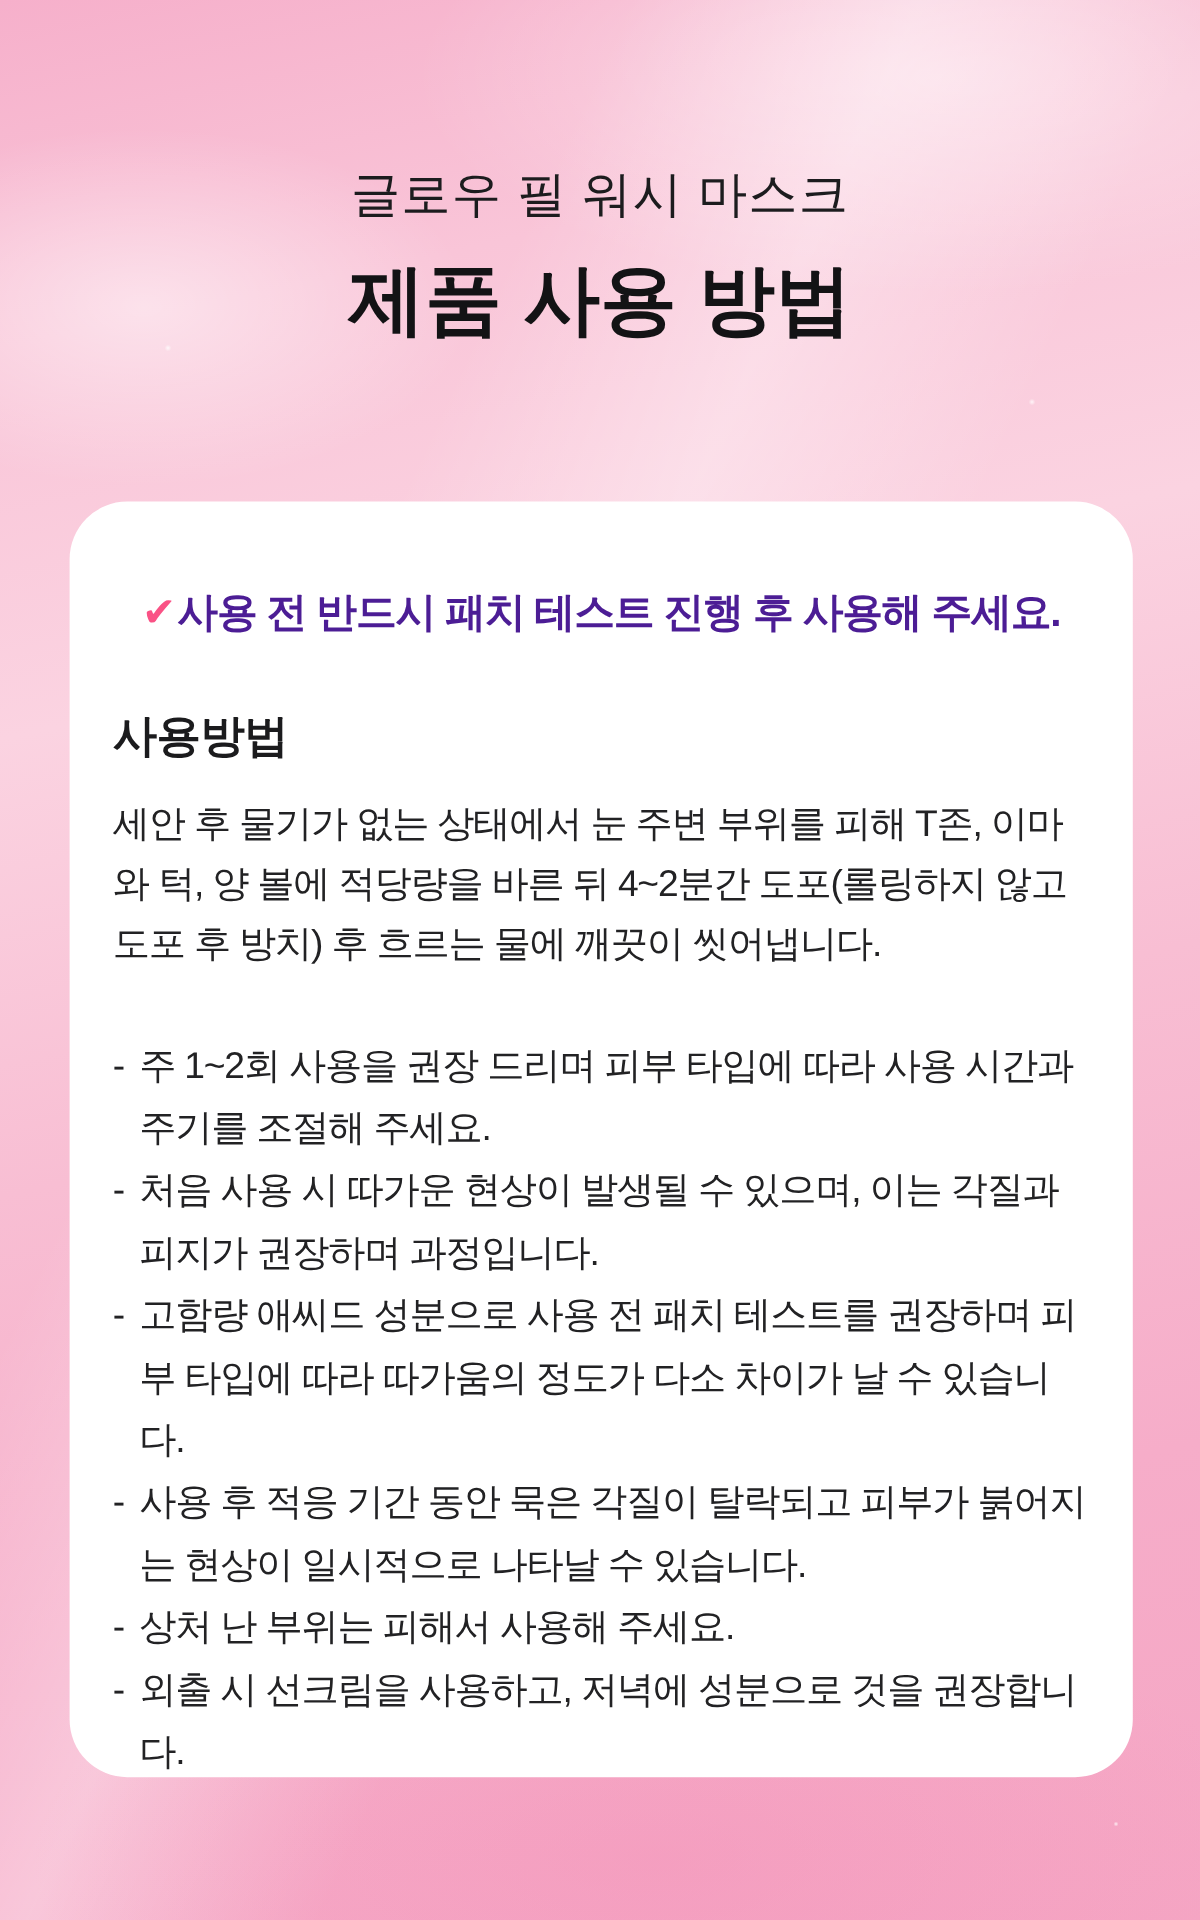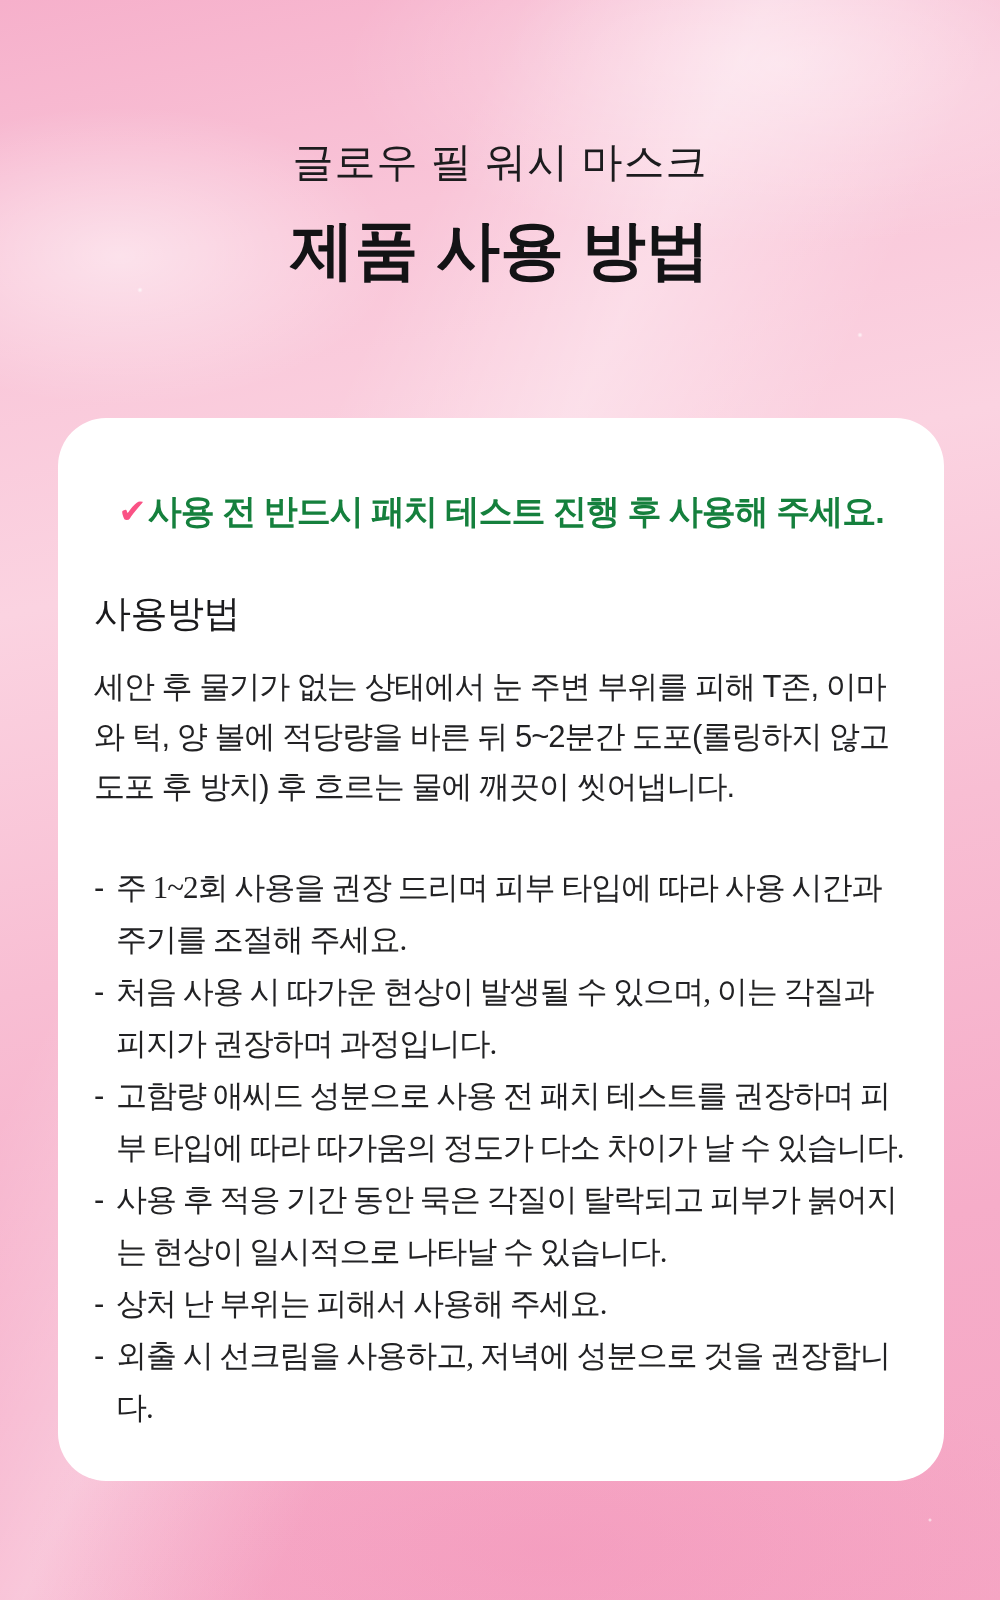--- a/index.html
+++ b/index.html
@@ -75,21 +75,21 @@
     white-space: nowrap;
   }
 
   .notice .check {
     font-weight: 900;
     margin-right: 2px;
   }
 
   .section-heading {
     font-size: 37px;
-    font-weight: 400;
+    font-weight: 700;
     letter-spacing: -0.5px;
     color: #1b1b1d;
     line-height: 44px;
     margin-bottom: 26px;
   }
 
   .body-text {
     font-size: 31px;
     font-weight: 400;
     letter-spacing: -1px;
@@ -108,41 +108,41 @@
     letter-spacing: -1px;
     color: #222224;
     line-height: 52px;
   }
 
   .bullet .dash {
     flex: 0 0 auto;
     width: 22px;
   }
 
-  .bullet .btext { flex: 1 1 auto; font-family: Liberation Serif, serif; }
+  .bullet .btext { flex: 1 1 auto; }
 </style>
 </head>
 <body>
 
 <div class="page">
 
   <div class="header">
     <div class="subtitle">글로우 필 워시 마스크</div>
     <div class="title">제품 사용 방법</div>
   </div>
 
   <div class="card">
 
     <div class="notice">
-      <span class="check accent" style="color: rgb(250, 82, 133);">✔</span><span class="accent" style="color: #15803d;">사용 전 반드시 패치 테스트 진행 후 사용해 주세요.</span>
+      <span class="check accent" style="color: rgb(250, 82, 133);">✔</span><span class="accent" style="color: #4c1d95;">사용 전 반드시 패치 테스트 진행 후 사용해 주세요.</span>
     </div>
 
     <div class="section-heading">사용방법</div>
 
-    <p class="body-text">세안 후 물기가 없는 상태에서 눈 주변 부위를 피해 T존, 이마와 턱, 양 볼에 적당량을 바른 뒤 5~2분간 도포(롤링하지 않고 도포 후 방치) 후 흐르는 물에 깨끗이 씻어냅니다.</p>
+    <p class="body-text">세안 후 물기가 없는 상태에서 눈 주변 부위를 피해 T존, 이마와 턱, 양 볼에 적당량을 바른 뒤 4~2분간 도포(롤링하지 않고 도포 후 방치) 후 흐르는 물에 깨끗이 씻어냅니다.</p>
 
 
     <div class="bullets">
 
         <div class="bullet">
           <span class="dash">-</span>
           <span class="btext">주 1~2회 사용을 권장 드리며 피부 타입에 따라 사용 시간과 주기를 조절해 주세요.</span>
         </div>
 
         <div class="bullet">

